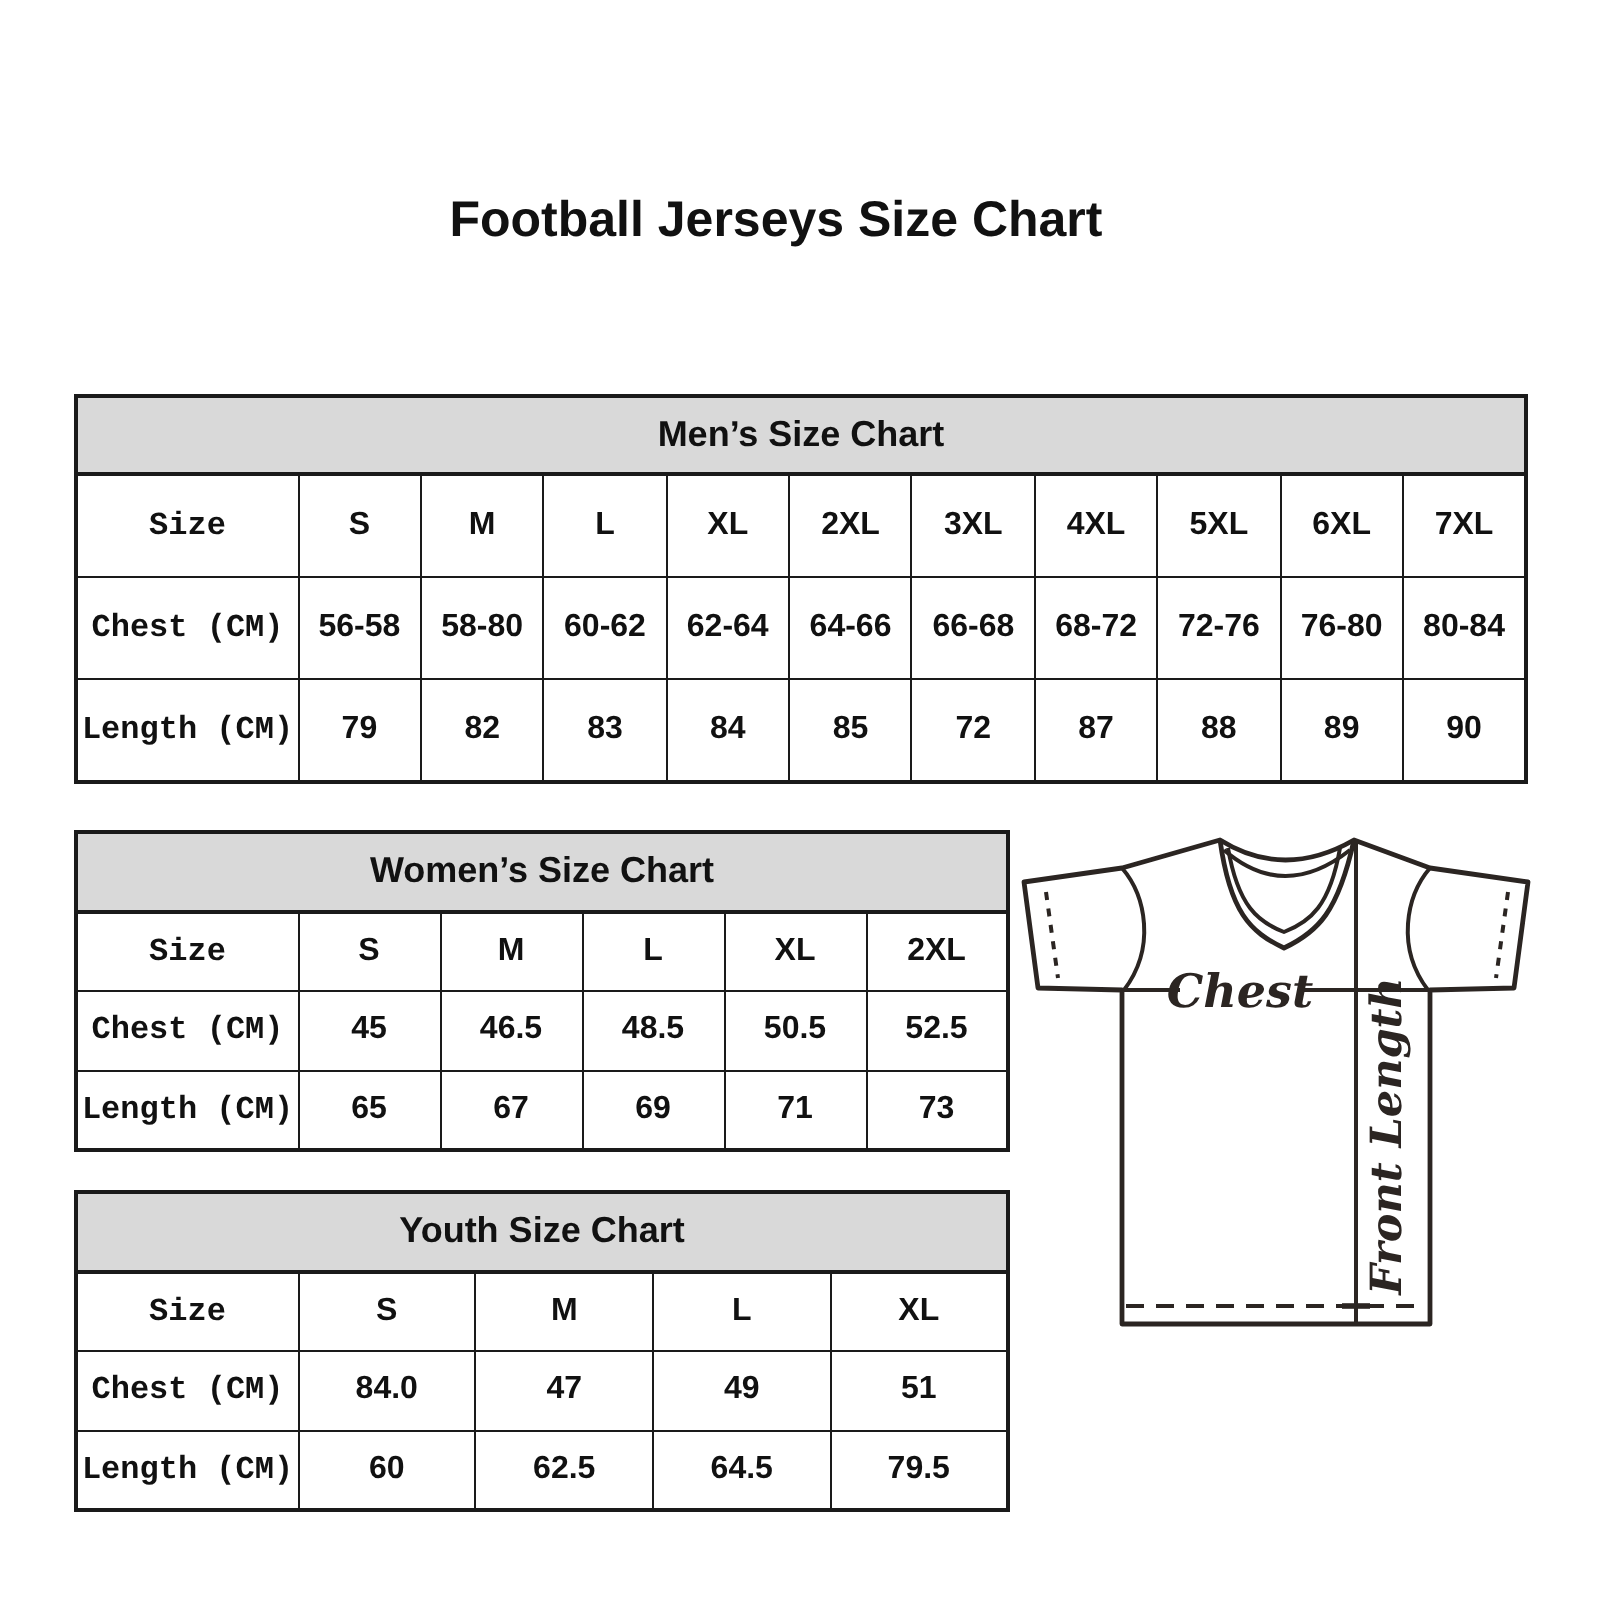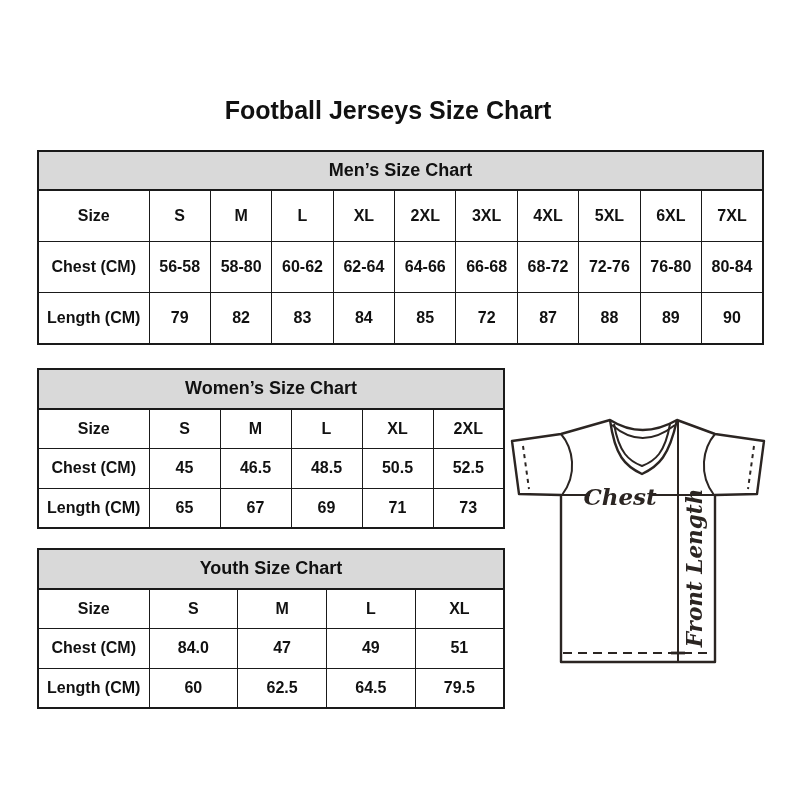--- a/index.html
+++ b/index.html
@@ -14,35 +14,35 @@
     font-family:"Liberation Sans", sans-serif;
     position:relative;overflow:hidden;
   }
   .canvas{position:absolute;left:0;top:0;width:800px;height:800px;background:#fff;}
   .title{
     position:absolute;left:0;top:96px;width:776px;margin:0;
     text-align:center;font-size:25px;font-weight:bold;color:var(--text);
   }
   table.size-table{
     position:absolute;border-collapse:collapse;table-layout:fixed;
-    background:#fff;border:2px solid var(--table-border);
+    background:#fff;border:2px solid var(--table-border);margin-top:47px;
   }
   table.size-table th,
   table.size-table td{
     border:1px solid var(--table-border);
     text-align:center;vertical-align:middle;
     font-weight:bold;color:var(--text);padding:0;
     overflow:hidden;white-space:nowrap;
   }
   table.size-table th.table-header{
     background:var(--header-bg);
     font-size:18px;border:2px solid var(--table-border);
   }
   table.size-table td{font-size:16px;}
-  table.size-table td.row-label{font-size:16px;}
+  table.size-table td.row-label{font-size:16px;font-family:Liberation Mono, monospace;}
   .men-table{left:37px;top:150px;width:727px;height:195px;}
   .men-table tr{height:39px;}
   .women-table{left:37px;top:368px;width:468px;height:159px;}
   .women-table tr{height:39.75px;border-radius:15px;}
   .youth-table{left:37px;top:548px;width:468px;height:159px;}
   .youth-table tr{height:39.75px;}
   col.label-col{width:111px;}
   .jersey{position:absolute;left:503px;top:416px;width:272px;height:252px;}
   .jersey path, .jersey line{stroke:var(--diagram-line);fill:none;stroke-linecap:butt;stroke-linejoin:round;}
   .jersey .silhouette{fill:#ffffff;stroke-width:2.4;}

